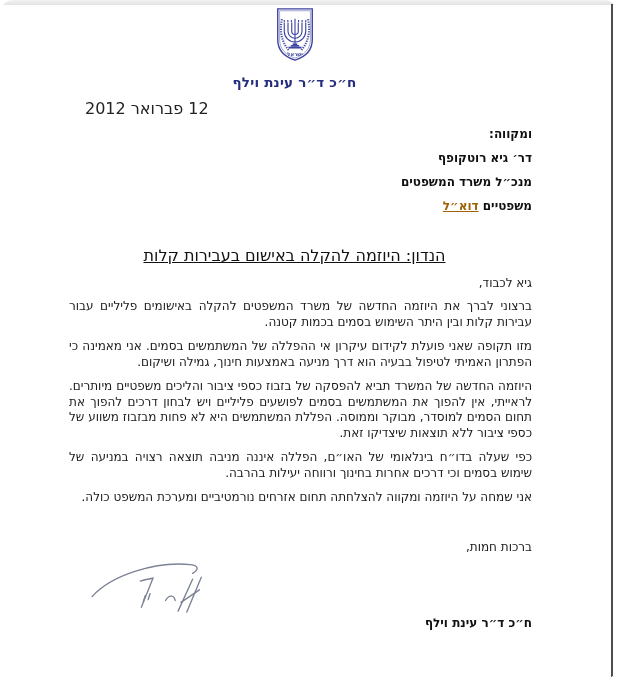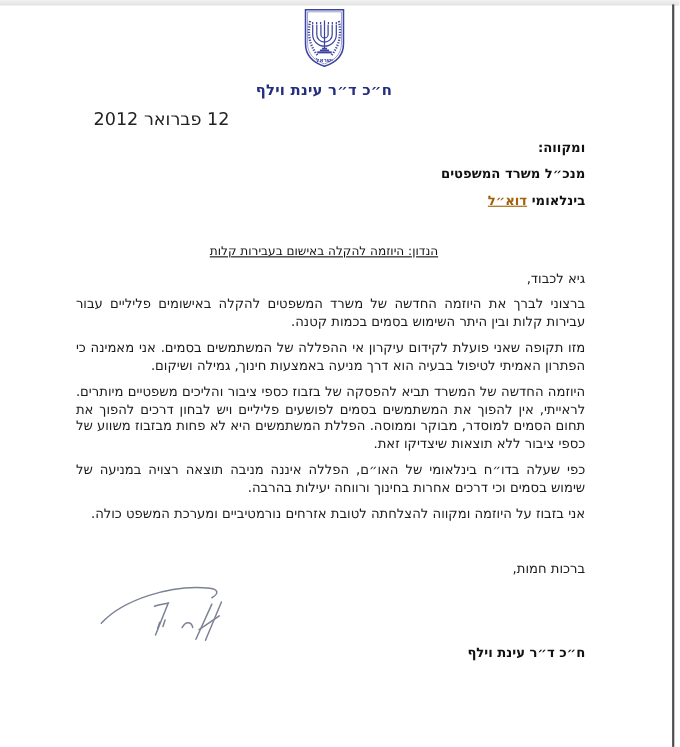--- a/index.html
+++ b/index.html
@@ -6,20 +6,21 @@
   html, body { background: #ffffff; }
   body { font-family: "DejaVu Sans", sans-serif; }
 
   .page {
     position: relative;
     width: 618px;
     height: 679px;
     background: #ffffff;
     overflow: hidden;
     direction: rtl;
+    border-radius: 14px;
   }
 
   .top-strip {
     position: absolute;
     top: 0; left: 0; right: 0;
     height: 5px;
     background: linear-gradient(#f2f2f2, #e2e2e2);
   }
 
   .right-edge {
@@ -65,21 +66,21 @@
   .email-link {
     color: #a16207;
     font-weight: bold;
     text-decoration: underline;
     cursor: pointer;
   }
 
   .subject-line {
     margin-top: 32px;
     text-align: center;
-    font-size: 11px;
+    font-size: 16px;
     text-decoration: underline;
     color: #111;
   }
 
   .greeting {
     margin-top: 11px;
     font-size: 12px;
   }
 
   .body-par {
@@ -149,33 +150,34 @@
           <text x="45" y="105" text-anchor="middle" font-size="11" font-weight="bold" fill="#3d43a0">ישראל</text>
         </svg>
       </span>
       <div class="letterhead-title">ח״כ ד״ר עינת וילף</div>
     </div>
 
     <div class="date-line">12 פברואר 2012</div>
 
     <div class="address-block">
       <div class="address-line">ומקווה:</div>
+      <div class="address-line">דר׳ גיא רוטקופף</div>
       <div class="address-line">מנכ״ל משרד המשפטים</div>
-      <div class="address-line"><span>בינלאומי </span><span class="email-link">דוא״ל</span></div>
+      <div class="address-line"><span>משפטיים </span><span class="email-link">דוא״ל</span></div>
     </div>
 
     <div class="subject-line">הנדון: היוזמה להקלה באישום בעבירות קלות</div>
 
     <div class="greeting">גיא לכבוד,</div>
 
     <p class="body-par">ברצוני לברך את היוזמה החדשה של משרד המשפטים להקלה באישומים פליליים עבור עבירות קלות ובין היתר השימוש בסמים בכמות קטנה.</p>
     <p class="body-par">מזו תקופה שאני פועלת לקידום עיקרון אי ההפללה של המשתמשים בסמים. אני מאמינה כי הפתרון האמיתי לטיפול בבעיה הוא דרך מניעה באמצעות חינוך, גמילה ושיקום.</p>
     <p class="body-par">היוזמה החדשה של המשרד תביא להפסקה של בזבוז כספי ציבור והליכים משפטיים מיותרים. לראייתי, אין להפוך את המשתמשים בסמים לפושעים פליליים ויש לבחון דרכים להפוך את תחום הסמים למוסדר, מבוקר וממוסה. הפללת המשתמשים היא לא פחות מבזבוז משווע של כספי ציבור ללא תוצאות שיצדיקו זאת.</p>
     <p class="body-par">כפי שעלה בדו״ח בינלאומי של האו״ם, הפללה איננה מניבה תוצאה רצויה במניעה של שימוש בסמים וכי דרכים אחרות בחינוך ורווחה יעילות בהרבה.</p>
-    <p class="body-par">אני בזבוז על היוזמה ומקווה להצלחתה לטובת אזרחים נורמטיביים ומערכת המשפט כולה.</p>
+    <p class="body-par">אני שמחה על היוזמה ומקווה להצלחתה תחום אזרחים נורמטיביים ומערכת המשפט כולה.</p>
 
     <div class="closing">ברכות חמות,</div>
 
     <div class="signature-block">
       <svg width="150" height="58" viewBox="0 0 140 60" aria-hidden="true">
         <g fill="none" stroke="#7b8294" stroke-width="1.4" stroke-linecap="round">
           <path d="M8,42 C28,20 74,5 110,9 C118,10 119,14 112,18"></path>
           <path d="M58,26 C63,24 67,24 71,23 L59,53"></path>
           <path d="M63,41 L61,47"></path>
           <path d="M68,39 L66,45"></path>

